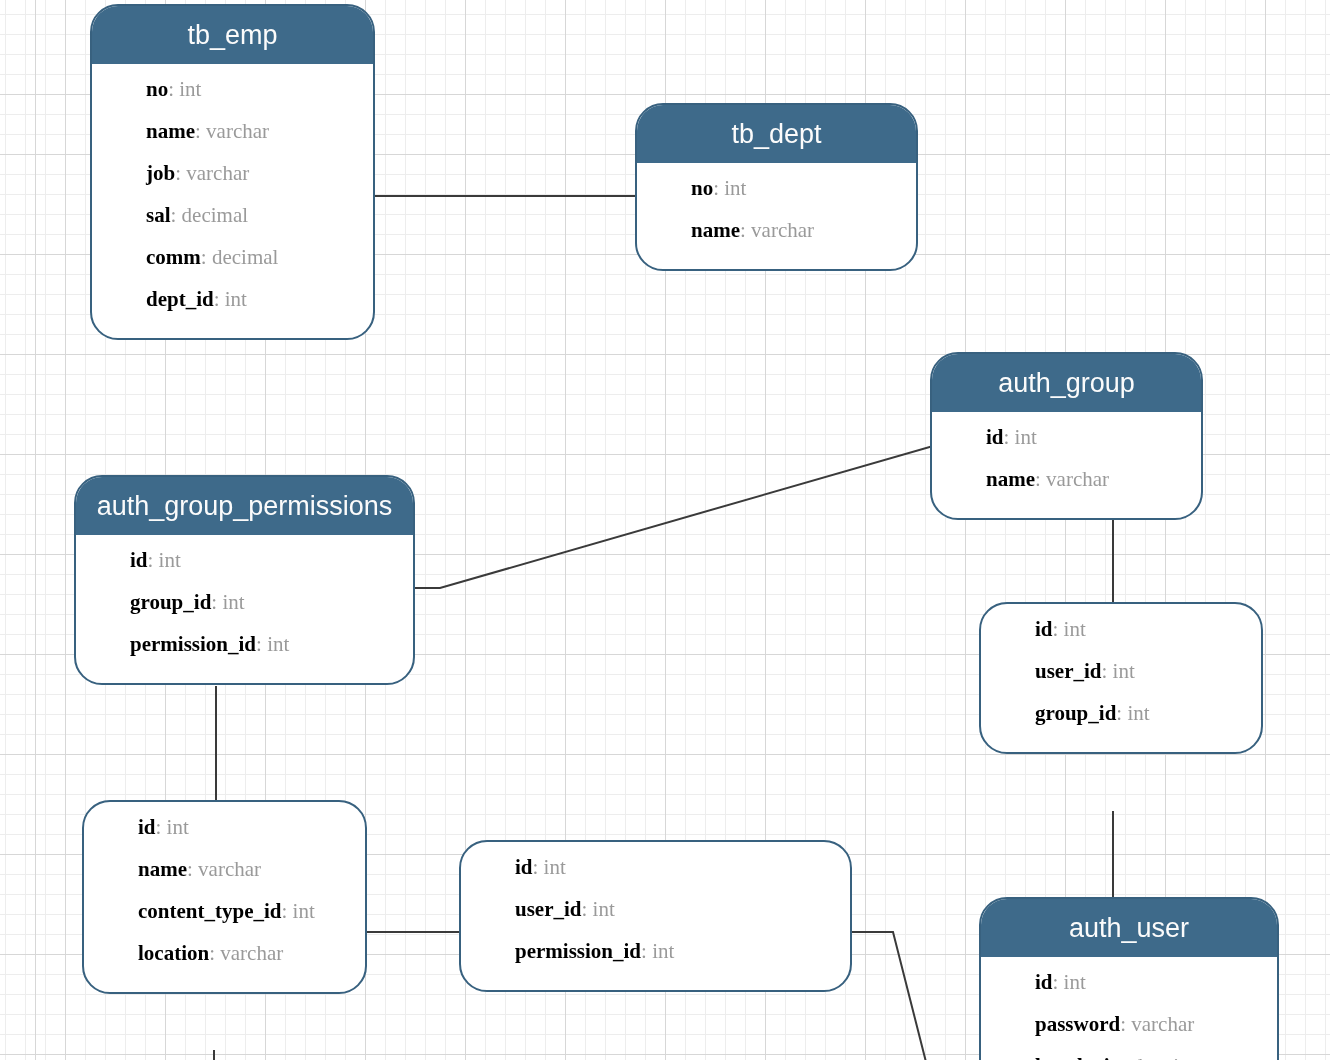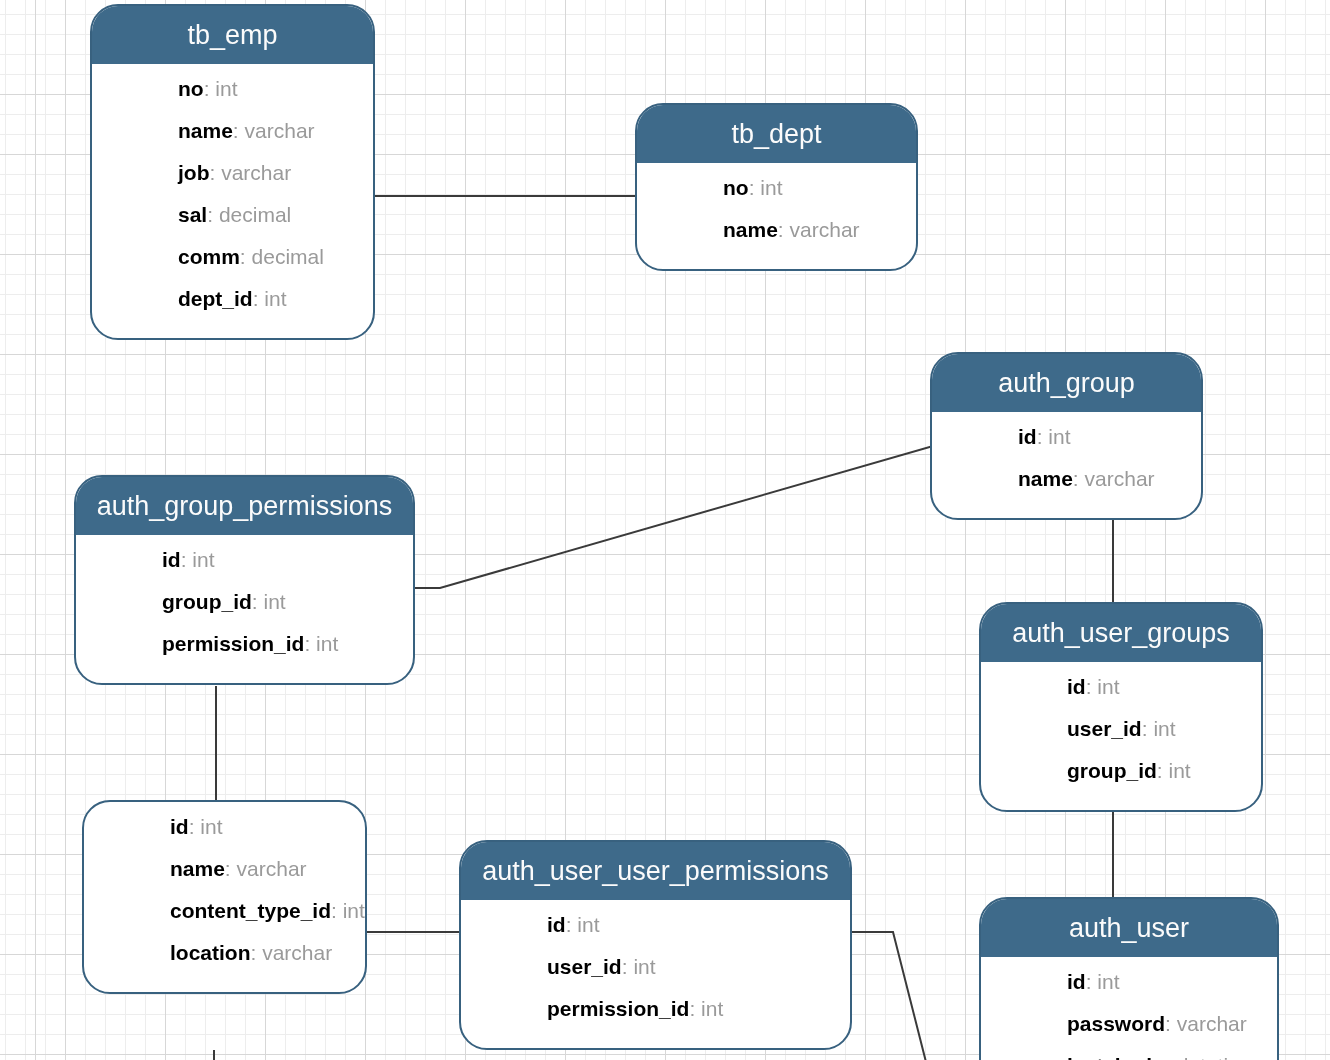--- a/index.html
+++ b/index.html
@@ -29,21 +29,21 @@
     cursor: default;
   }
   .table-header {
     height: 58px;
     background: #3e6a8a;
     color: #fbfbfb;
     font-size: 27px;
     display: flex; align-items: center; justify-content: center;
     white-space: nowrap;
   }
-  .table-body { padding: 4px 10px 18px 86px; }
+  .table-body { padding: 4px 10px 18px 54px; font-family: Liberation Serif, serif; }
   .field { height: 42px; line-height: 42px; font-size: 21px; white-space: nowrap; }
   .fname { color: #000000; font-weight: 700; }
   .sep, .ftype { color: #9a9a9a; font-weight: 400; white-space: pre; }
 
   
   #t-tb_emp   { left: 90px;  top: 4px;   width: 285px; }
   #t-tb_dept  { left: 635px; top: 103px; width: 283px; }
   #t-auth_group { left: 930px; top: 352px; width: 273px; }
   #t-auth_group_permissions { left: 42px; top: 475px; width: 341px; margin-left: 32px; }
   #t-auth_user_groups { left: 979px; top: 602px; width: 284px; }
@@ -98,39 +98,37 @@
   <div class="table-node" id="t-auth_group_permissions">
     <div class="table-header">auth_group_permissions</div>
     <div class="table-body">
       <div class="field"><span class="fname">id</span><span class="sep">: </span><span class="ftype">int</span></div>
       <div class="field"><span class="fname">group_id</span><span class="sep">: </span><span class="ftype">int</span></div>
       <div class="field"><span class="fname">permission_id</span><span class="sep">: </span><span class="ftype">int</span></div>
     </div>
   </div>
 
   <div class="table-node" id="t-auth_user_groups">
-    <div class="table-header">auth_user_groups</div>
     <div class="table-body">
       <div class="field"><span class="fname">id</span><span class="sep">: </span><span class="ftype">int</span></div>
       <div class="field"><span class="fname">user_id</span><span class="sep">: </span><span class="ftype">int</span></div>
       <div class="field"><span class="fname">group_id</span><span class="sep">: </span><span class="ftype">int</span></div>
     </div>
   </div>
 
   <div class="table-node" id="t-auth_permission">
     <div class="table-body">
       <div class="field"><span class="fname">id</span><span class="sep">: </span><span class="ftype">int</span></div>
       <div class="field"><span class="fname">name</span><span class="sep">: </span><span class="ftype">varchar</span></div>
       <div class="field"><span class="fname">content_type_id</span><span class="sep">: </span><span class="ftype">int</span></div>
       <div class="field"><span class="fname">location</span><span class="sep">: </span><span class="ftype">varchar</span></div>
     </div>
   </div>
 
   <div class="table-node" id="t-auth_user_user_permissions">
-    <div class="table-header">auth_user_user_permissions</div>
     <div class="table-body">
       <div class="field"><span class="fname">id</span><span class="sep">: </span><span class="ftype">int</span></div>
       <div class="field"><span class="fname">user_id</span><span class="sep">: </span><span class="ftype">int</span></div>
       <div class="field"><span class="fname">permission_id</span><span class="sep">: </span><span class="ftype">int</span></div>
     </div>
   </div>
 
   <div class="table-node" id="t-auth_user">
     <div class="table-header">auth_user</div>
     <div class="table-body">

